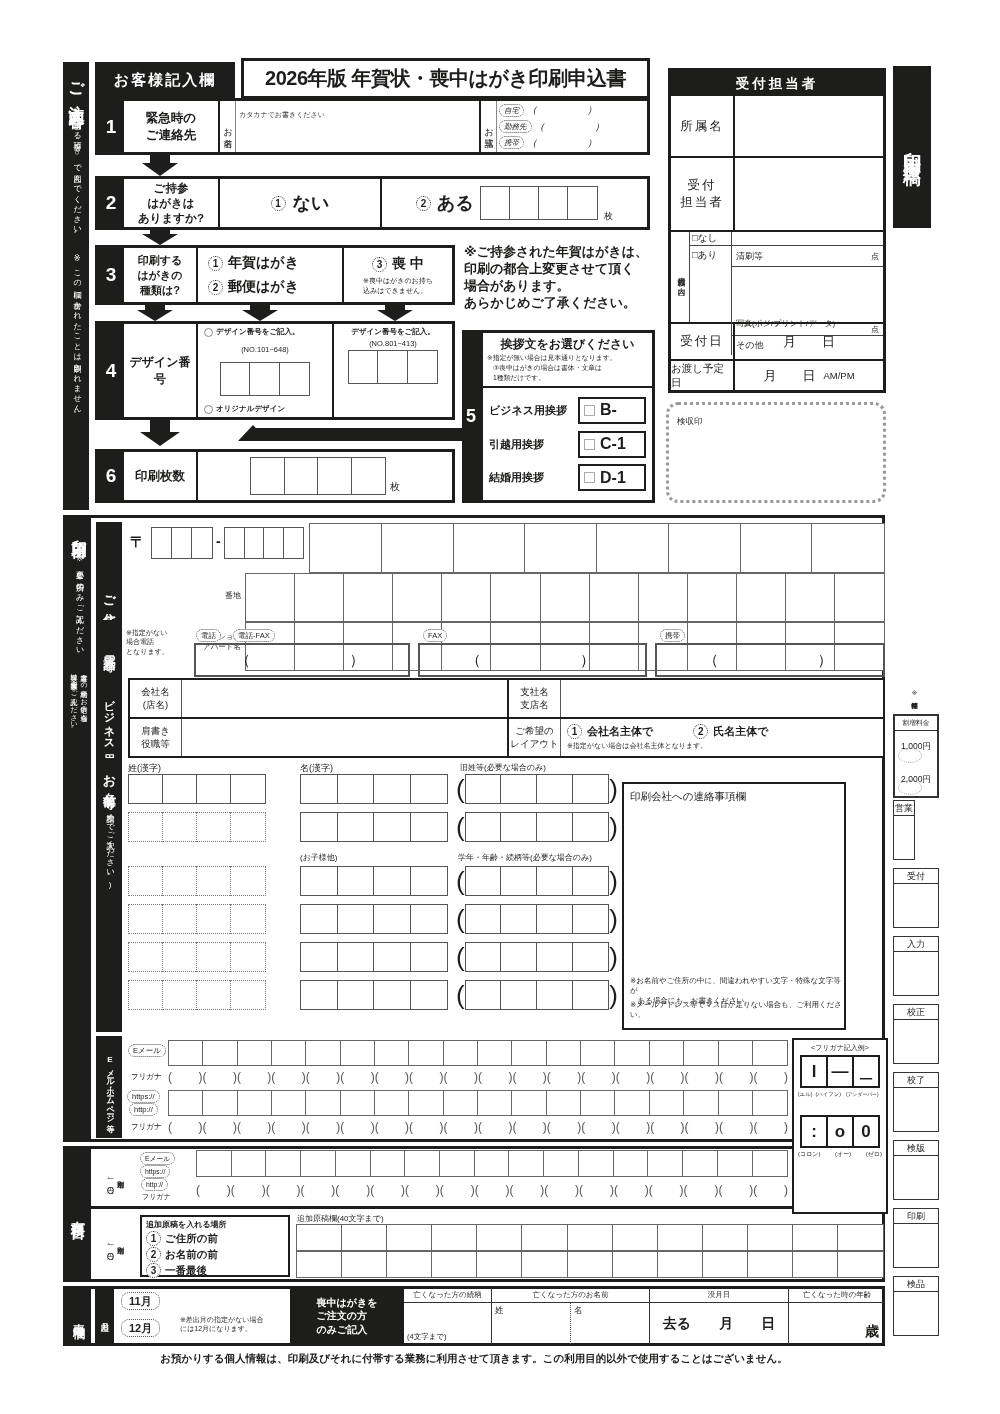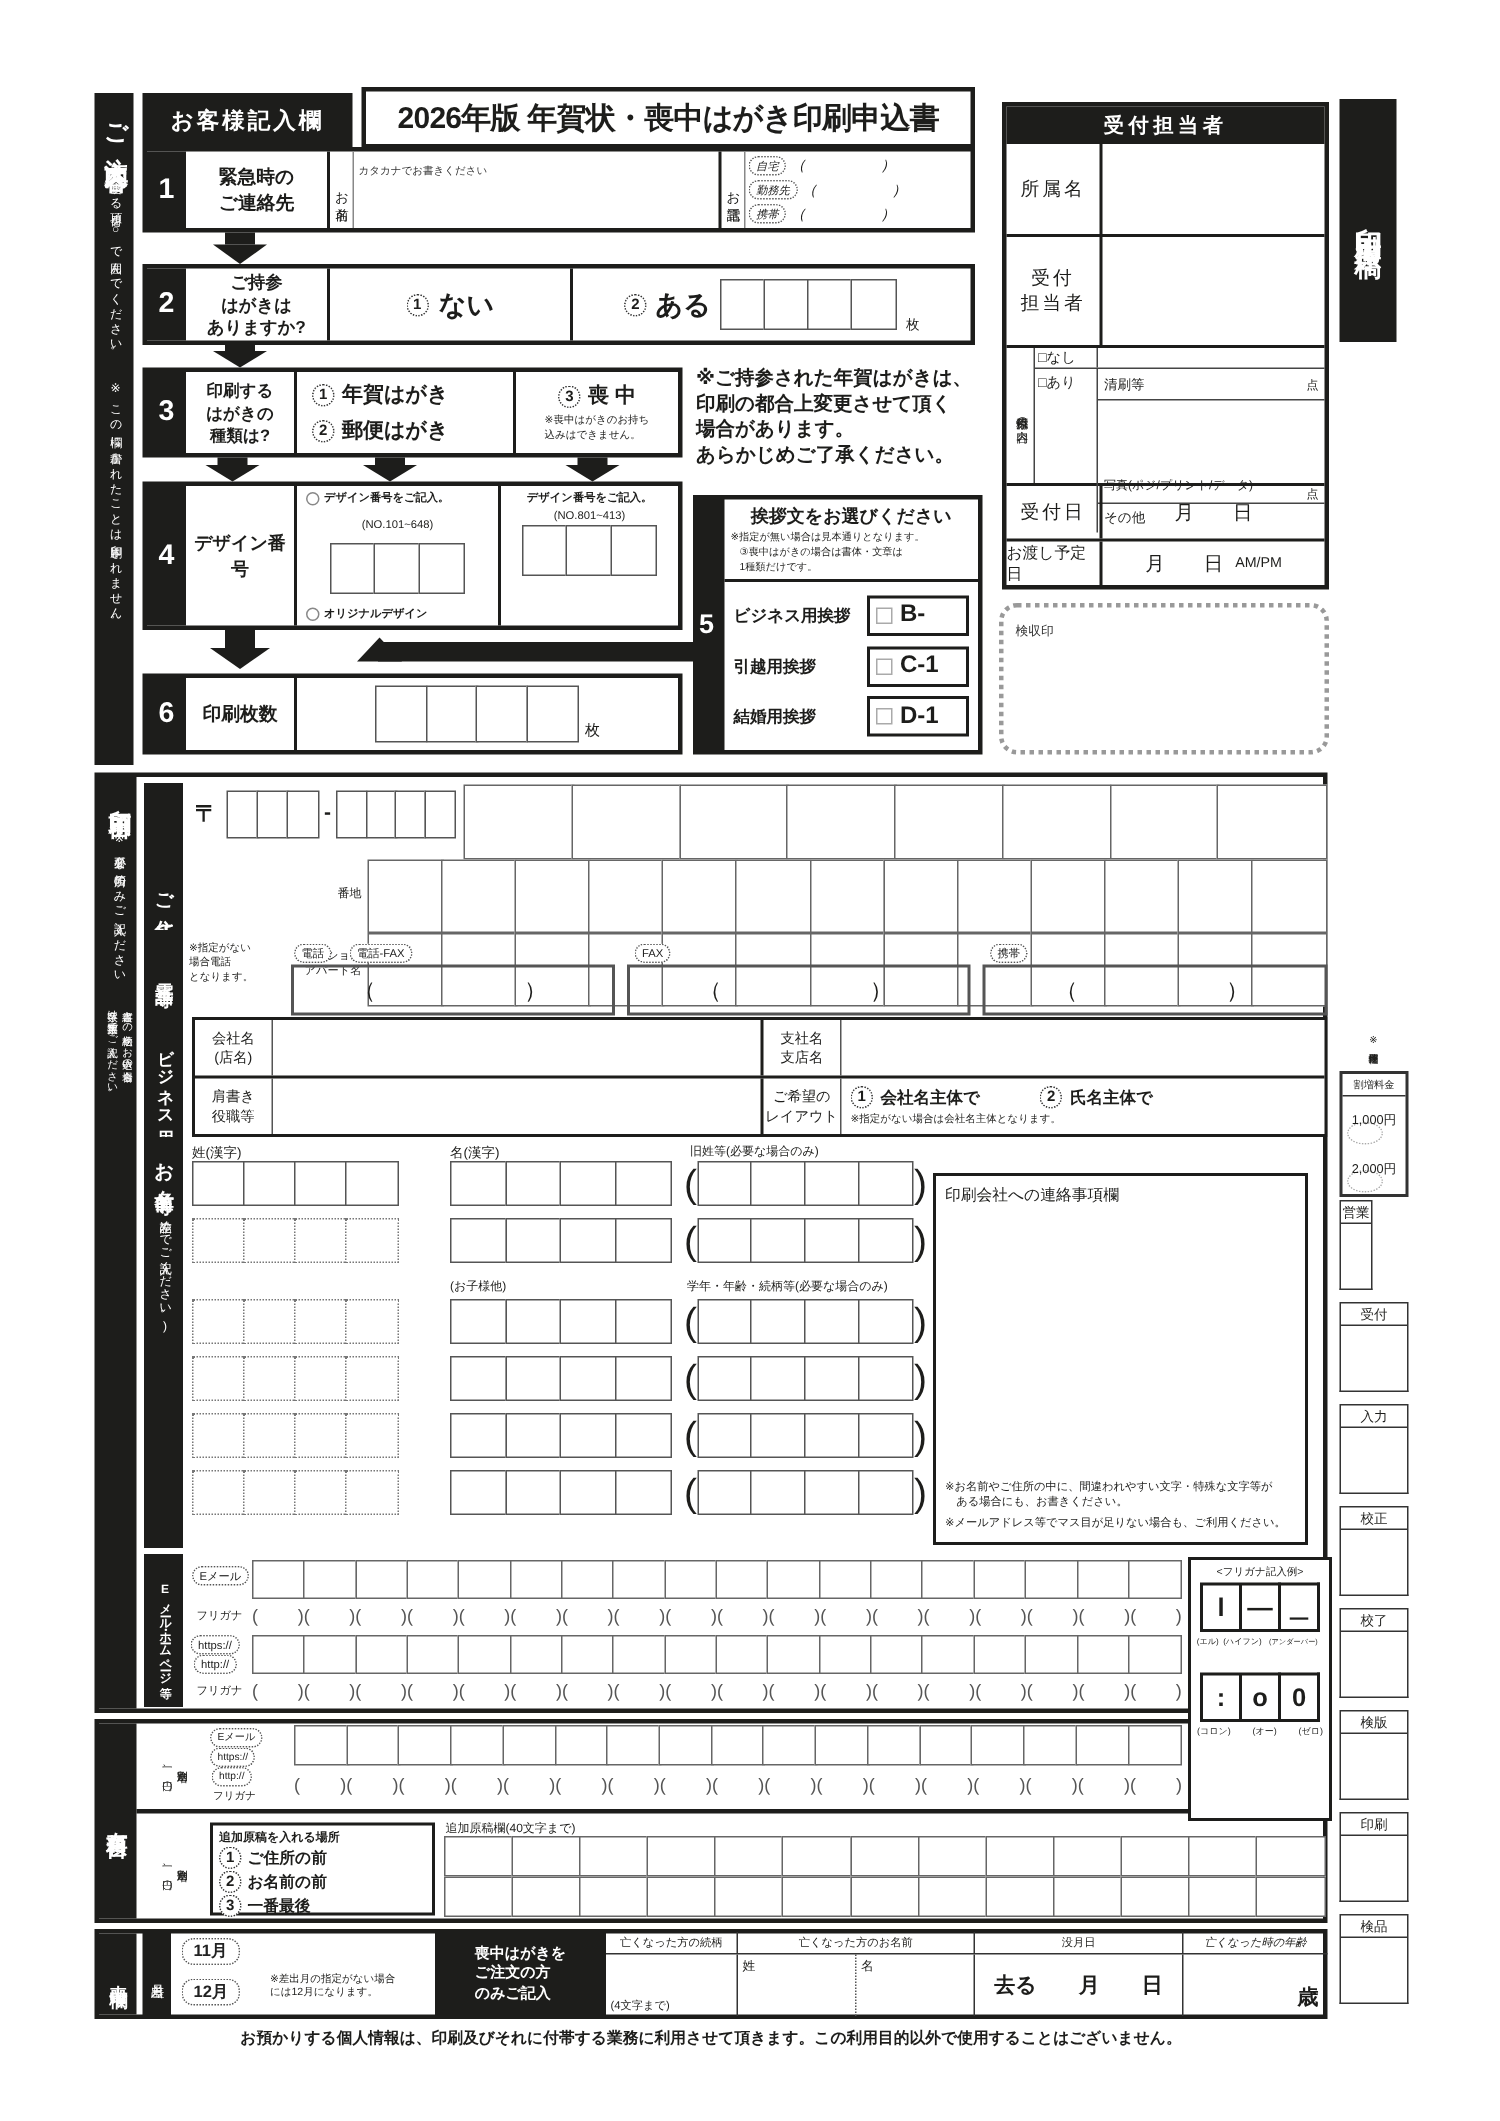--- a/index.html
+++ b/index.html
@@ -525,21 +525,21 @@
     <span style="font-size:26px;font-weight:300;">(</span>
     <span class="cellrow" style="flex:1;height:30px;">
       <div class="cell"></div>
       <div class="cell"></div>
       <div class="cell"></div>
       <div class="cell"></div>
     </span>
     <span style="font-size:26px;font-weight:300;">)</span>
   </div>
 
-<div class="abs b2" style="left:622px;top:782px;width:250px;height:248px;padding:6px;">
+<div class="abs b2" style="left:622px;top:782px;width:224px;height:248px;padding:6px;">
   <div style="font-size:10.5px;">印刷会社への連絡事項欄</div>
   <div class="abs pre" style="left:6px;bottom:22px;font-size:7.5px;line-height:1.35;">※お名前やご住所の中に、間違われやすい文字・特殊な文字等が
 　ある場合にも、お書きください。</div>
   <div class="abs" style="left:6px;bottom:8px;font-size:7.5px;">※メールアドレス等でマス目が足りない場合も、ご利用ください。</div>
 </div>
 
 <div class="abs ink ctr" style="left:96px;top:1036px;width:26px;height:102px;">
     <span class="vert" style="font-size:8px;letter-spacing:0;font-weight:bold;">Eメール・ホームページ等</span>
   </div>
 <span class="abs dlabel" style="left:128px;top:1044px;">Eメール</span>
@@ -768,21 +768,21 @@
 <div class="abs pre" style="left:180px;top:1315px;width:110px;font-size:7px;line-height:1.35;">※差出月の指定がない場合
 には12月になります。</div>
 <div class="abs ink ctr pre bold" style="left:290px;top:1288px;width:114px;height:56px;font-size:10px;text-align:left;line-height:1.35;">喪中はがきを
 ご注文の方
 のみご記入</div>
 <div class="abs col" style="left:404px;top:1288px;width:481px;height:56px;">
   <div class="flex" style="height:15px;border-bottom:1.5px solid #333;">
     <div class="ctr" style="width:88px;font-size:7.5px;border-right:1.5px solid #333;">亡くなった方の続柄</div>
     <div class="ctr" style="width:158px;font-size:7.5px;border-right:1.5px solid #333;">亡くなった方のお名前</div>
     <div class="ctr" style="width:139px;font-size:7.5px;border-right:1.5px solid #333;">没月日</div>
-    <div class="ctr" style="flex:1;font-size:7.5px;font-style:italic;">亡くなった時の年齢</div>
+    <div class="ctr" style="flex:1;font-size:7.5px;">亡くなった時の年齢</div>
   </div>
   <div class="flex" style="flex:1;">
     <div style="width:88px;border-right:1.5px solid #333;position:relative;">
         <span class="abs" style="left:3px;bottom:2px;font-size:7.5px;">(4文字まで)</span>
       </div>
     <div class="flex" style="width:158px;border-right:1.5px solid #333;">
       <div style="flex:1;border-right:1px dotted #555;font-size:8.5px;padding:2px 0 0 3px;">姓</div>
       <div style="flex:1;font-size:8.5px;padding:2px 0 0 3px;">名</div>
     </div>
     <div class="ctr bold" style="width:139px;font-size:14px;border-right:1.5px solid #333;">去る　　月　　日</div>

